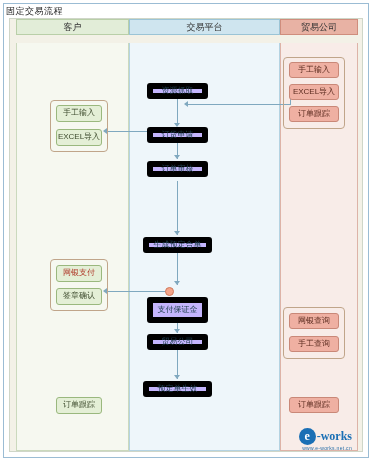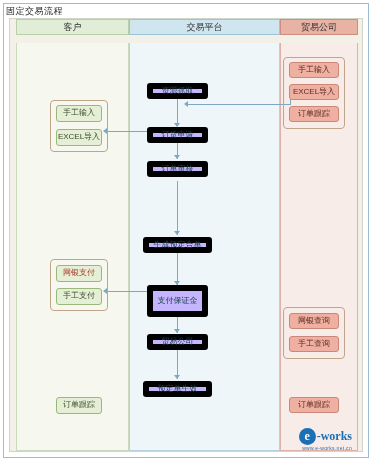--- a/index.html
+++ b/index.html
@@ -104,37 +104,37 @@
 
     <div class="hline" style="left:96px;top:272px;width:62px;"></div>
     <div class="arrow-left" style="left:93px;top:269px;"></div>
 
     <div class="group-box" style="left:40px;top:81px;width:58px;height:52px;"></div>
     <div class="node n-green" style="left:46px;top:86px;width:46px;height:17px;">手工输入</div>
     <div class="node n-green" style="left:46px;top:110px;width:46px;height:17px;">EXCEL导入</div>
 
     <div class="group-box" style="left:40px;top:240px;width:58px;height:52px;"></div>
     <div class="node n-redtext" style="left:46px;top:246px;width:46px;height:17px;">网银支付</div>
-    <div class="node n-green" style="left:46px;top:269px;width:46px;height:17px;">手工支付</div>
+    <div class="node n-green" style="left:46px;top:269px;width:46px;height:17px;">签章确认</div>
 
     <div class="node n-green" style="left:46px;top:378px;width:46px;height:17px;">订单跟踪</div>
 
     <div class="dot" style="left:155px;top:66px;"></div>
     <div class="node n-blue" style="left:137px;top:64px;width:61px;height:16px;">资源抓取</div>
 
     <div class="dot" style="left:155px;top:110px;"></div>
     <div class="node n-blue" style="left:137px;top:108px;width:61px;height:16px;">订货申请</div>
 
     <div class="node n-blue" style="left:137px;top:142px;width:61px;height:16px;">订单审核</div>
 
     <div class="dot" style="left:155px;top:219px;"></div>
     <div class="node n-blue" style="left:133px;top:218px;width:69px;height:16px;">生成预定合单</div>
 
     <div class="dot" style="left:155px;top:268px;"></div>
-    <div class="node n-blue" style="left:137px;top:266px;width:61px;height:32px;">支付保证金</div>
+    <div class="node n-blue" style="left:137px;top:278px;width:61px;height:26px;">支付保证金</div>
 
     <div class="dot" style="left:155px;top:316px;"></div>
     <div class="node n-blue" style="left:137px;top:315px;width:61px;height:16px;">贸易公司</div>
 
     <div class="dot" style="left:155px;top:364px;"></div>
     <div class="node n-blue" style="left:133px;top:362px;width:69px;height:16px;">预定单生效</div>
 
     <div class="group-box" style="left:273px;top:38px;width:62px;height:72px;"></div>
     <div class="node n-red" style="left:279px;top:43px;width:50px;height:16px;">手工输入</div>
     <div class="node n-red" style="left:279px;top:65px;width:50px;height:16px;">EXCEL导入</div>

